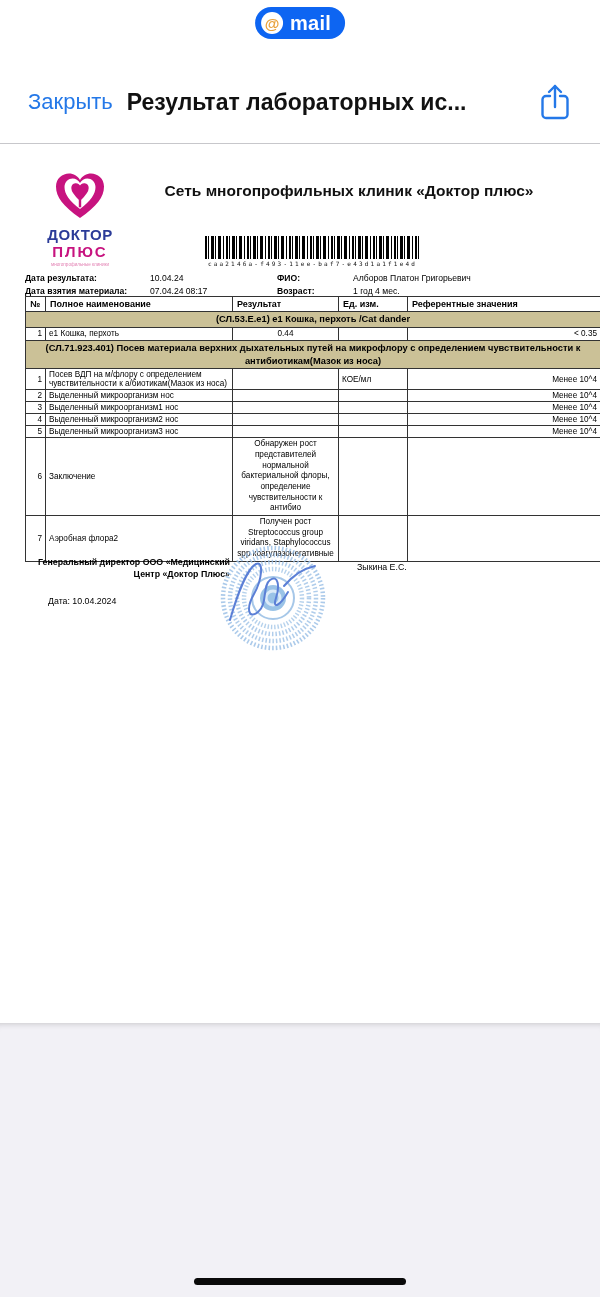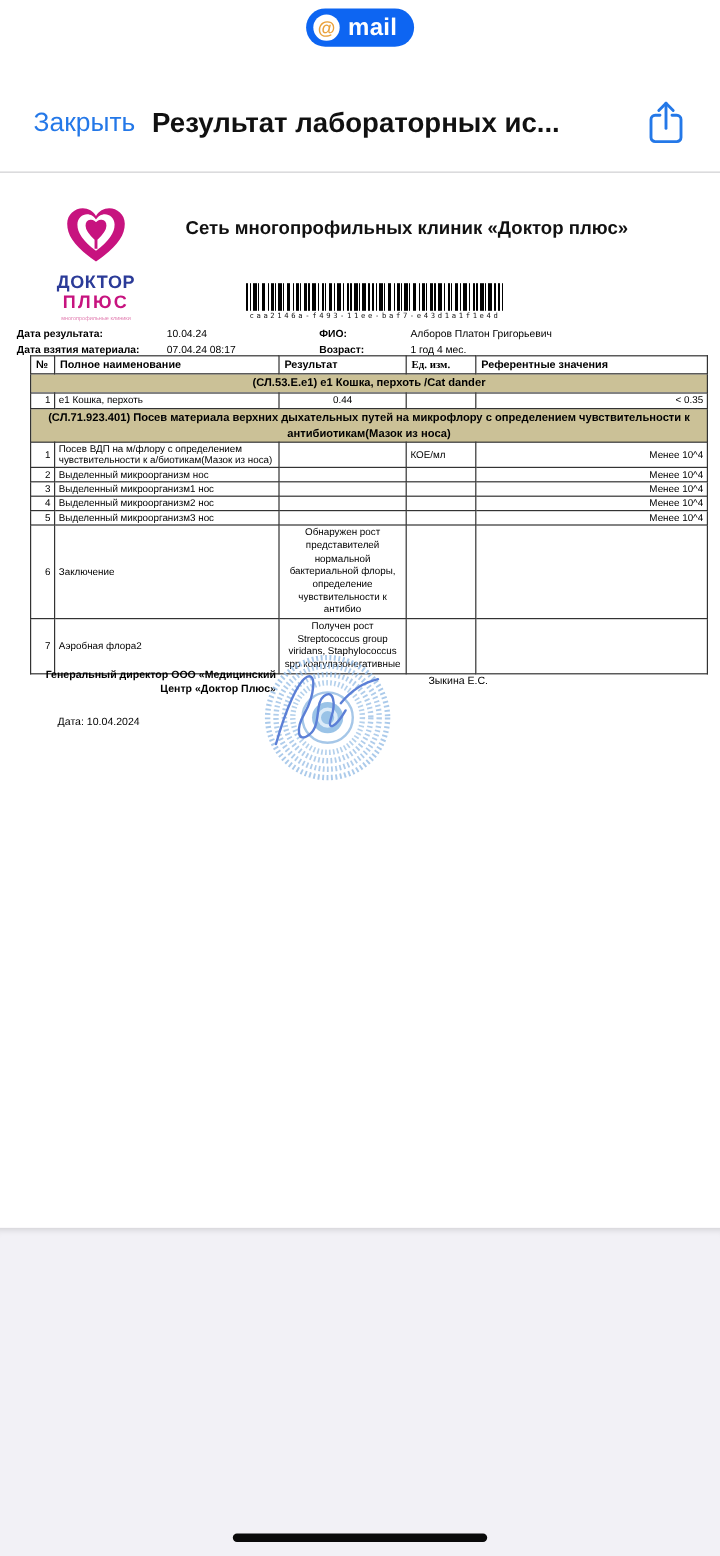--- a/index.html
+++ b/index.html
@@ -36,52 +36,52 @@
   
   .page {
     position: absolute; top: 144px; left: 0; width: 600px; height: 879px;
     background: #fff; font-family: "Liberation Sans", sans-serif; color: #000;
   }
   .logo-block { position: absolute; left: 40px; top: 28px; width: 80px; text-align: center; }
   .logo-line1 { color: #2B3B98; font-weight: bold; font-size: 15px; letter-spacing: .5px; margin-top: 2px; }
   .logo-line2 { color: #C7137F; font-weight: bold; font-size: 15px; letter-spacing: 2px; }
   .logo-sub { color: #E383B4; font-size: 4.6px; line-height: 1.3; margin-top: 2px; }
   .clinic-title {
-    position: absolute; left: 108px; top: 38px; width: 462px;
+    position: absolute; left: 118px; top: 38px; width: 462px;
     text-align: center; font-size: 15.5px; font-weight: bold; color: #111;
   }
   .license-text {
     position: absolute; left: 120px; top: 66px; width: 456px;
     text-align: center; font-size: 7.8px; line-height: 1.35; color: #222;
   }
   .barcode {
     position: absolute; left: 205px; top: 92px; width: 215px; height: 23px;
     background: repeating-linear-gradient(90deg,
       #000 0 2px, #fff 2px 3px, #000 3px 4px, #fff 4px 6px,
       #000 6px 9px, #fff 9px 10px, #000 10px 11px, #fff 11px 13px,
       #000 13px 16px, #fff 16px 18px, #000 18px 19px, #fff 19px 21px);
   }
   .barcode-caption {
     position: absolute; left: 180px; top: 116px; width: 265px; text-align: center;
     font-family: "DejaVu Sans Mono", monospace; font-size: 6px; letter-spacing: 2.2px; color: #111;
   }
-  .meta { position: absolute; left: 14px; top: 128px; width: 553px; font-size: 8.6px; }
+  .meta { position: absolute; left: 25px; top: 128px; width: 553px; font-size: 8.6px; }
   .meta-row { display: flex; line-height: 13px; }
   .m-label1 { width: 125px; font-weight: bold; }
   .m-value1 { width: 127px; }
   .m-label2 { width: 76px; font-weight: bold; }
   .m-value2 { flex: 1; }
   
   table.results {
     position: absolute; left: 25px; top: 152px; width: 553px;
     border-collapse: collapse; table-layout: fixed; font-size: 8.2px;
   }
   table.results td, table.results th { border: 1px solid #333; padding: 1px 3px; vertical-align: middle; overflow: hidden; }
   th.col-num { width: 20px; } th.col-name { width: 187px; }
-  th.col-res { width: 106px; } th.col-unit { width: 58px; font-family: Liberation Serif, serif; } th.col-ref { width: 193px; }
+  th.col-res { width: 106px; } th.col-unit { width: 69px; } th.col-ref { width: 193px; }
   tr.head th { text-align: left; font-size: 9px; font-weight: bold; height: 15px; padding-left: 4px; }
   tr.section td {
     background: #CBC197; font-weight: bold; text-align: center; font-size: 9.3px; line-height: 1.35; padding: 1px 8px;
   }
   td.c-num { text-align: right; padding-right: 2px; }
   td.c-res { text-align: center; line-height: 1.3; }
   td.c-unit { text-align: left; }
   td.c-ref { text-align: right; }
   tr.r-small td { height: 12px; }
   tr.r-tall6 td { height: 56px; }

